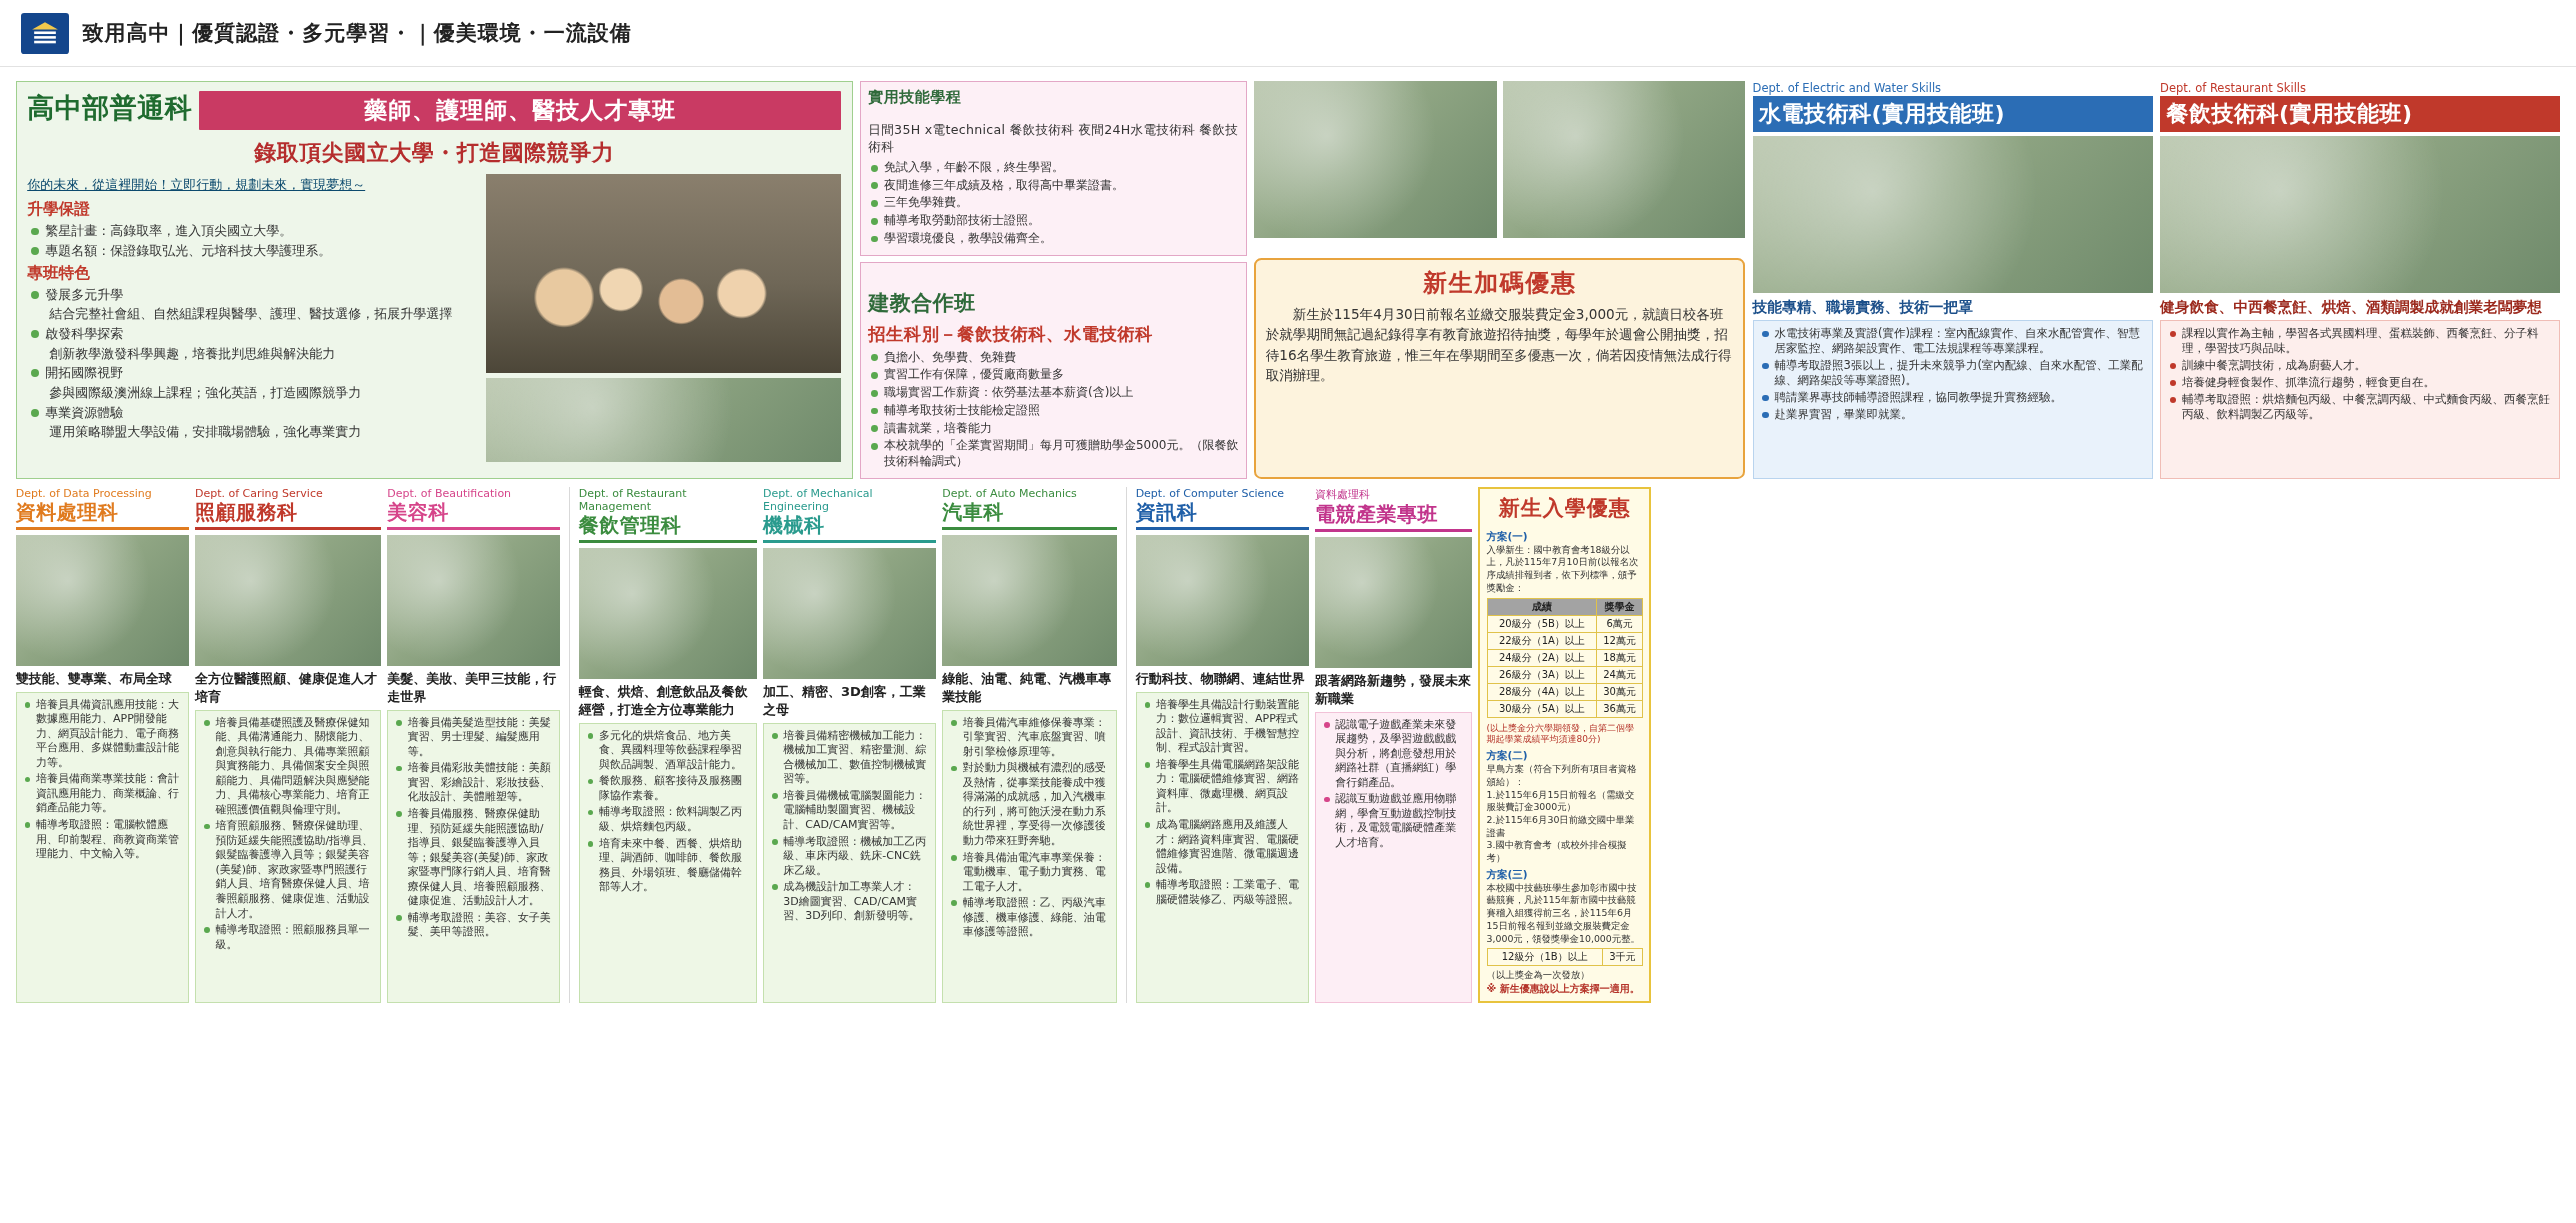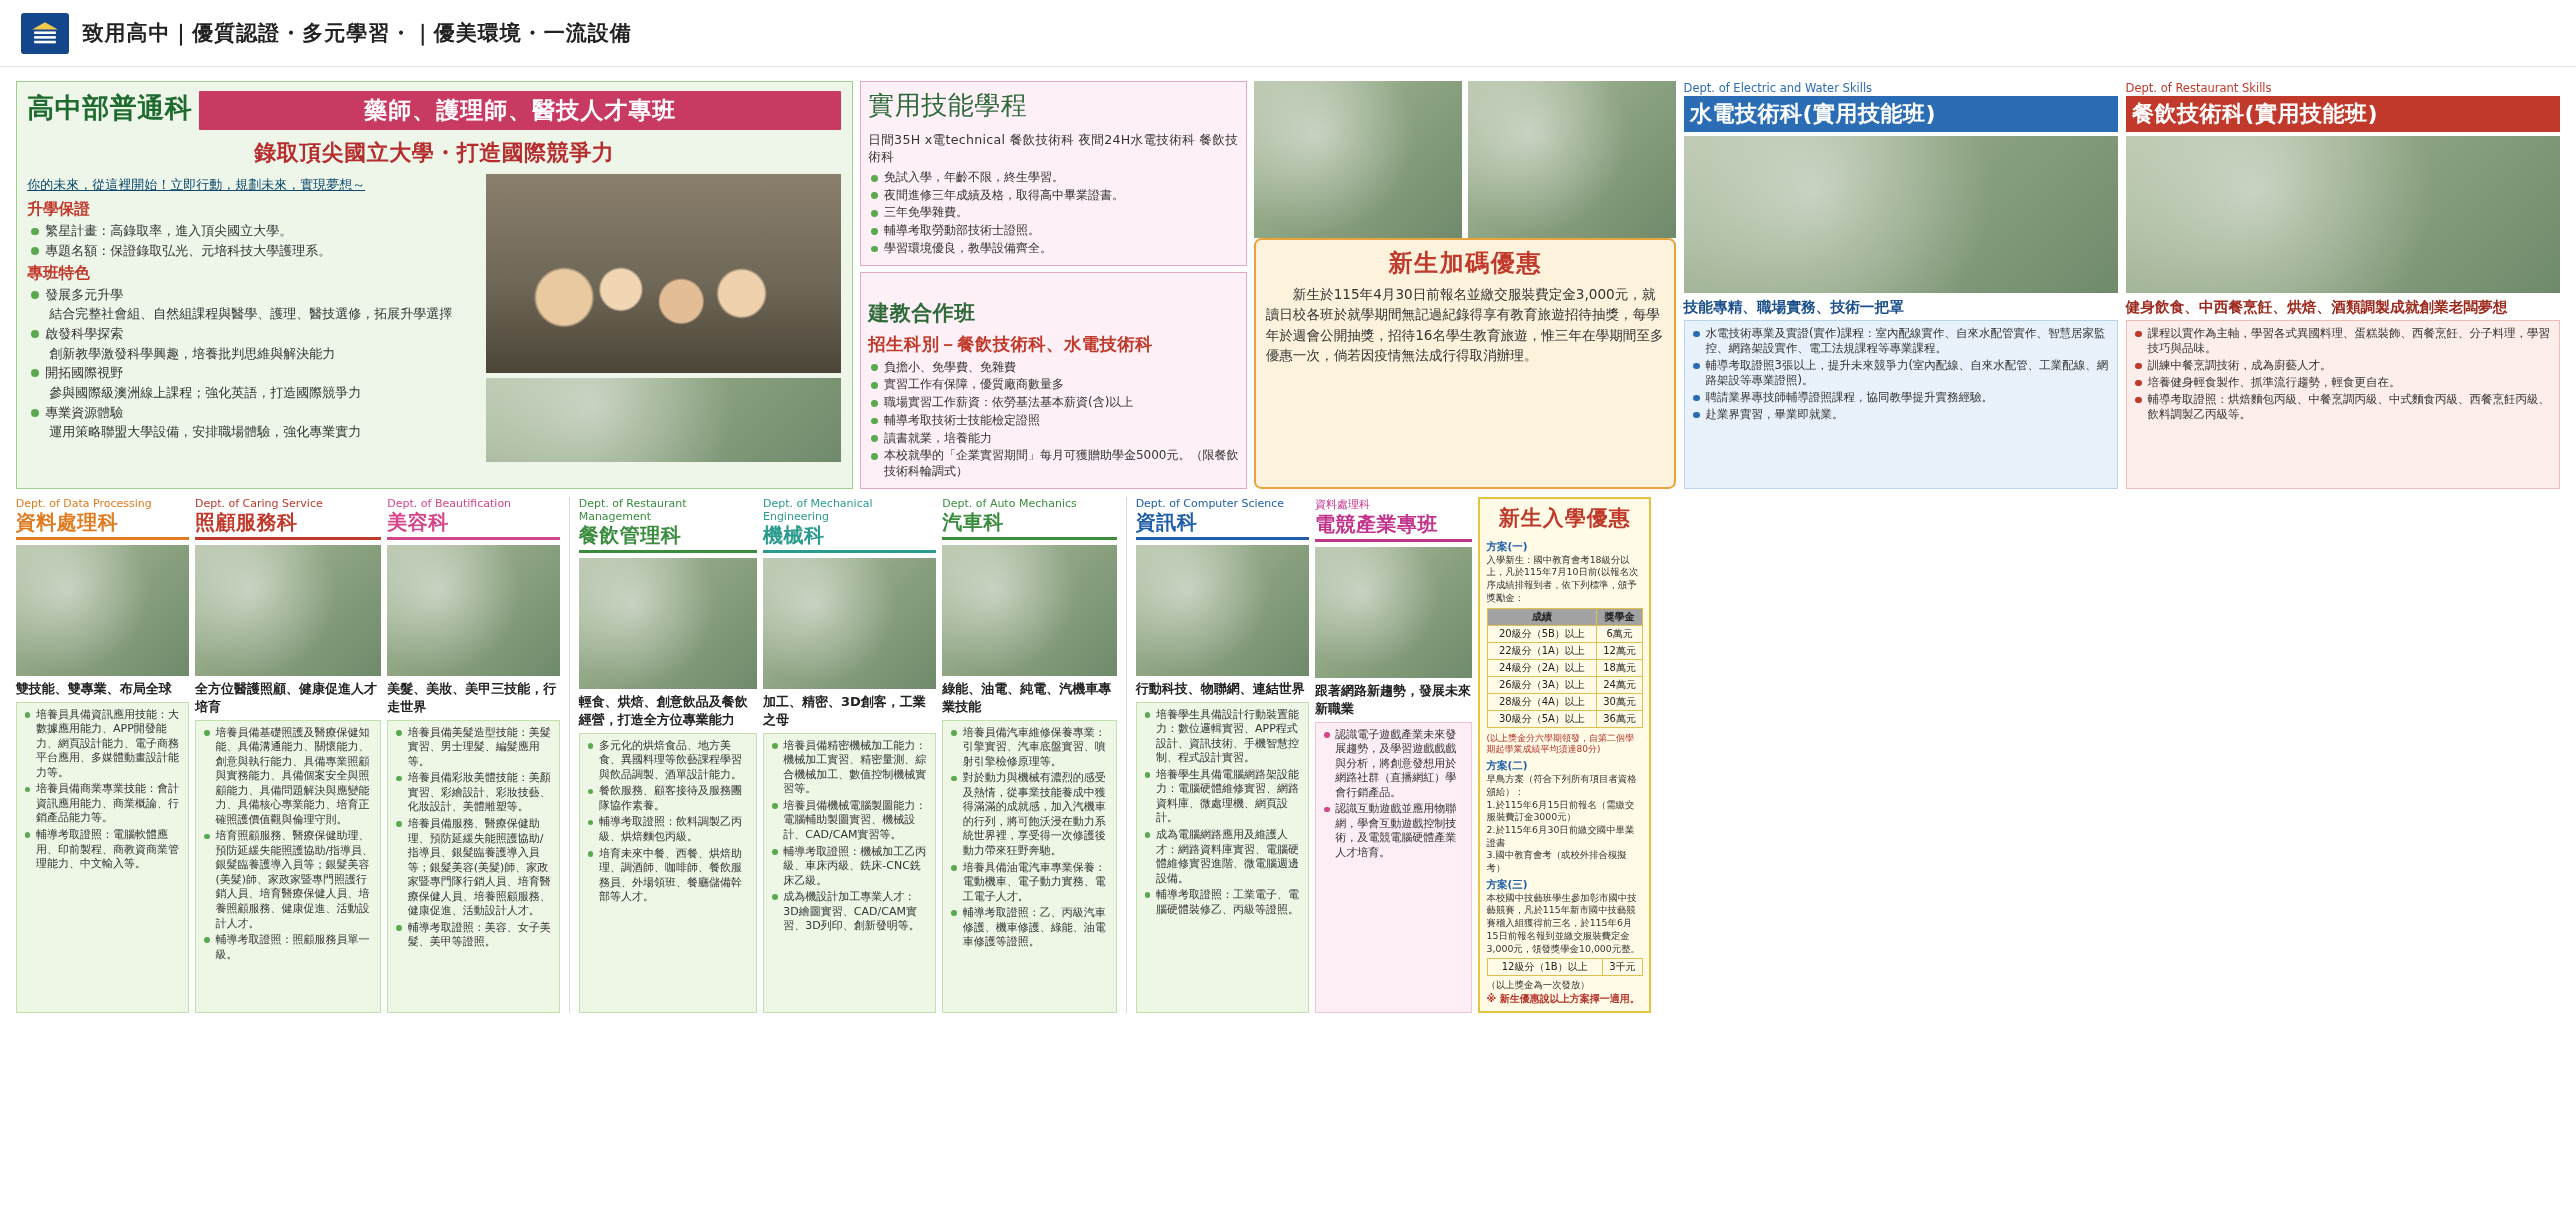--- a/index.html
+++ b/index.html
@@ -111,35 +111,35 @@
       radial-gradient(circle at 22% 62%, #e8c9a0 9%, transparent 10%),
       radial-gradient(circle at 38% 58%, #f0d6b2 8%, transparent 9%),
       radial-gradient(circle at 55% 64%, #e3bd95 9%, transparent 10%),
       radial-gradient(circle at 72% 60%, #efd2ad 8%, transparent 9%),
       linear-gradient(180deg,#8a7f6d 0%,#6f6757 55%,#4c4638 100%);
   }
   
   .sect-skill { width: 387px; display:flex; flex-direction:column; gap:6.3px; }
   .cardp { border: 1.6px solid #e3a7c6; background: #fdf0f6; padding: 6.3px 7.3px; }
   .cardp-title {
-    font-size: 26px; font-weight: normal; color: #2f6a3a; margin-bottom: 9px;
+    font-size: 15px; font-weight: bold; color: #2f6a3a; margin-bottom: 15px;
     letter-spacing:0.5px;
   }
   .skill-line { font-size: 12.6px; color: #333; margin-bottom: 4.2px; letter-spacing:0.3px;}
   .card-title-green {
     font-size: 21px; font-weight: bold; color: #2f6a3a; letter-spacing: 0.5px; margin-top: 20px;
   }
   .coop-sub {
     font-size: 17.3px; font-weight: bold; color: #c0392b; margin: 4.2px 0 4.2px 0;
     letter-spacing: 0.5px;
   }
   .bullets.sm li { font-size: 12px; line-height: 1.3; padding-left: 15.7px; }
   .bullets.sm li::before { width: 6.8px; height: 6.8px; left: 3.1px; top: 4.7px; }
   
-  .sect-mid { width: 422px; display: flex; flex-direction: column; gap: 0; }
+  .sect-mid { width: 491px; display: flex; flex-direction: column; gap: 20px; }
   .mid-photos { display: flex; gap: 6.3px; height: 157px; }
   .mid-photos .ph { flex: 1; }
   .promo {
     border: 2.1px solid #e8a33d; background: #fdf3dd;
     border-radius: 7.3px; padding: 7.3px 9.4px; flex: 1;
   }
   .promo-title {
     text-align: center; color: #c0392b; font-size: 24px; font-weight: bold;
     letter-spacing: 1.6px; margin-bottom: 5.2px;
   }

